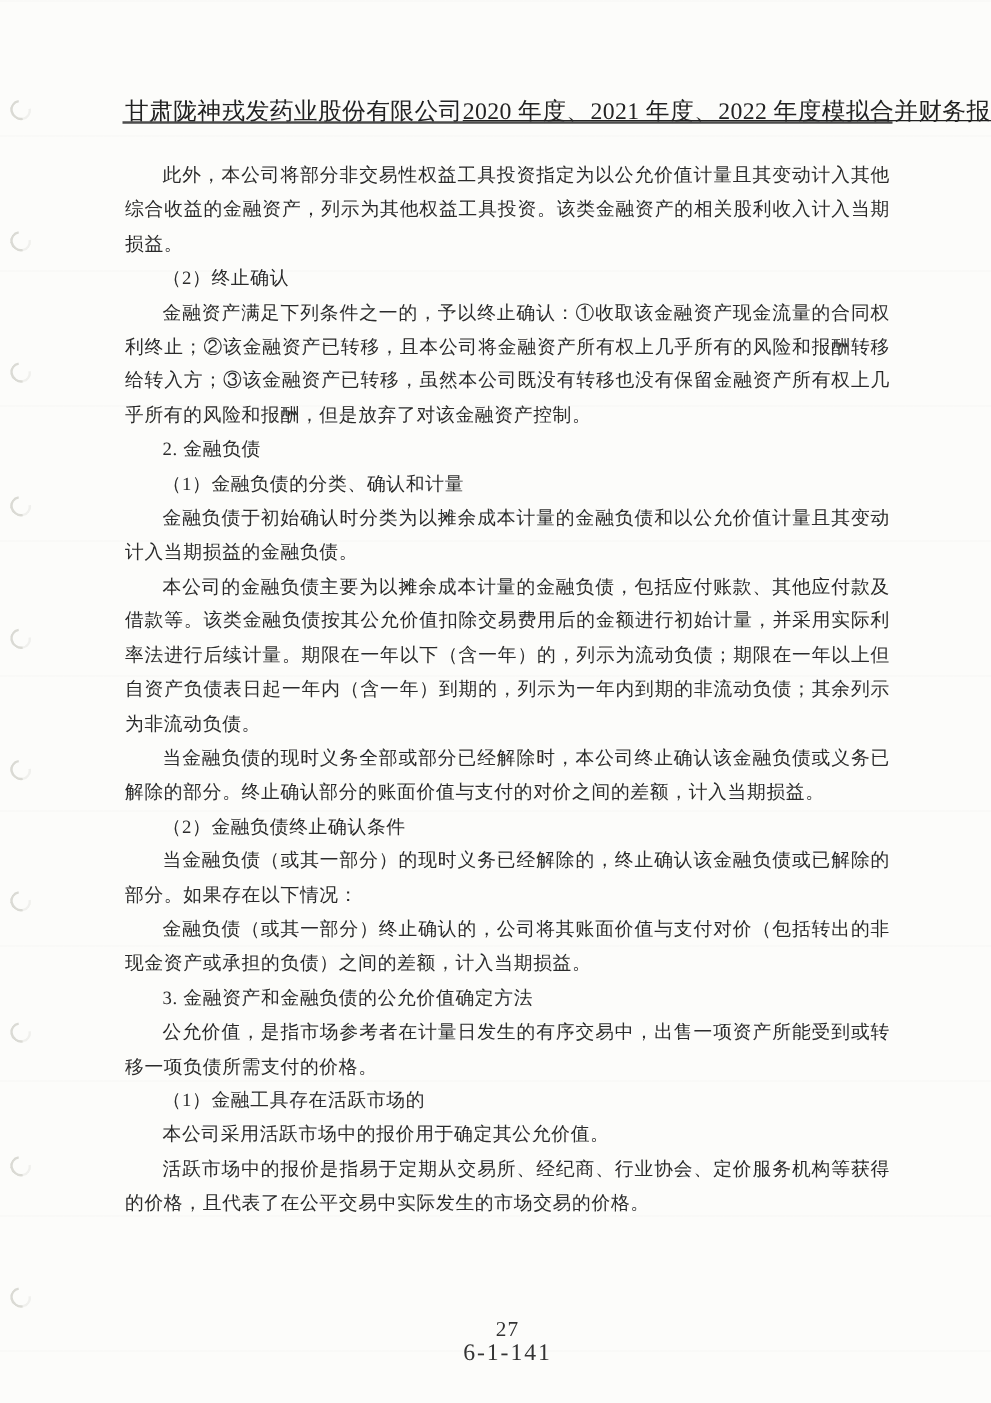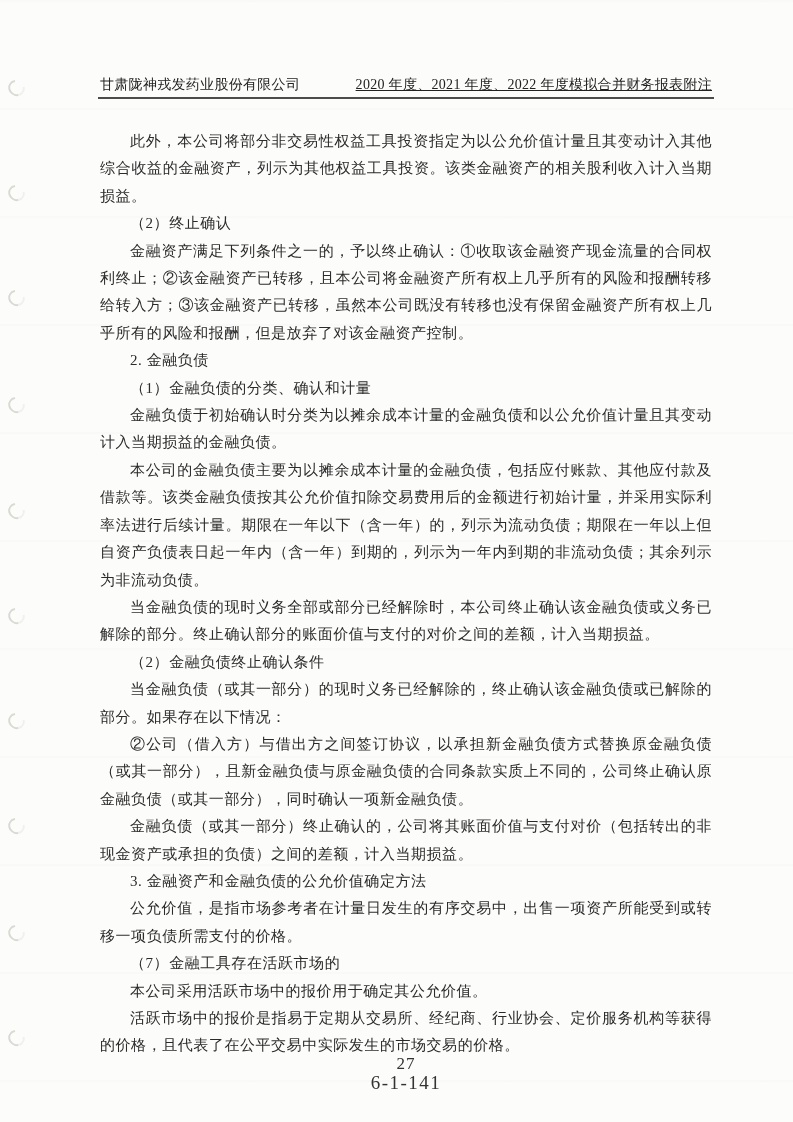--- a/index.html
+++ b/index.html
@@ -26,21 +26,21 @@
     border: 2px solid #cfcfc8;
     border-radius: 50%;
     border-top-color: transparent;
     border-right-color: rgba(207,207,200,0.35);
     transform: rotate(35deg);
     opacity: 0.75;
   }
   .header {
     position: absolute; left: 100px; top: 76px; width: 612px;
     display: flex; justify-content: space-between; align-items: flex-end;
-    font-size: 14px; letter-spacing: 0.3px; color: #222;
+    font-size: 19px; letter-spacing: 0.3px; color: #222;
   }
   .header .company { white-space: nowrap; }
   .header .report-title { white-space: nowrap; text-decoration: underline; }
   .header-rule {
     position: absolute; left: 98px; top: 97px; width: 616px; height: 2px;
     background: #4c4c4c;
   }
   .content {
     position: absolute; left: 100px; top: 128px; width: 612px;
     font-size: 15px; line-height: 27.4px; letter-spacing: 0.55px;
@@ -82,25 +82,24 @@
     <p>此外，本公司将部分非交易性权益工具投资指定为以公允价值计量且其变动计入其他综合收益的金融资产，列示为其他权益工具投资。该类金融资产的相关股利收入计入当期损益。</p>
     <p>（2）终止确认</p>
     <p>金融资产满足下列条件之一的，予以终止确认：①收取该金融资产现金流量的合同权利终止；②该金融资产已转移，且本公司将金融资产所有权上几乎所有的风险和报酬转移给转入方；③该金融资产已转移，虽然本公司既没有转移也没有保留金融资产所有权上几乎所有的风险和报酬，但是放弃了对该金融资产控制。</p>
     <p>2. 金融负债</p>
     <p>（1）金融负债的分类、确认和计量</p>
     <p>金融负债于初始确认时分类为以摊余成本计量的金融负债和以公允价值计量且其变动计入当期损益的金融负债。</p>
     <p>本公司的金融负债主要为以摊余成本计量的金融负债，包括应付账款、其他应付款及借款等。该类金融负债按其公允价值扣除交易费用后的金额进行初始计量，并采用实际利率法进行后续计量。期限在一年以下（含一年）的，列示为流动负债；期限在一年以上但自资产负债表日起一年内（含一年）到期的，列示为一年内到期的非流动负债；其余列示为非流动负债。</p>
     <p>当金融负债的现时义务全部或部分已经解除时，本公司终止确认该金融负债或义务已解除的部分。终止确认部分的账面价值与支付的对价之间的差额，计入当期损益。</p>
     <p>（2）金融负债终止确认条件</p>
     <p>当金融负债（或其一部分）的现时义务已经解除的，终止确认该金融负债或已解除的部分。如果存在以下情况：</p>
-    <p>②公司（借入方）与借出方之间签订协议，以承担新金融负债方式替换原金融负债（或其一部分），且新金融负债与原金融负债的合同条款实质上不同的，公司终止确认原金融负债（或其一部分），同时确认一项新金融负债。</p>
     <p>金融负债（或其一部分）终止确认的，公司将其账面价值与支付对价（包括转出的非现金资产或承担的负债）之间的差额，计入当期损益。</p>
     <p>3. 金融资产和金融负债的公允价值确定方法</p>
     <p>公允价值，是指市场参考者在计量日发生的有序交易中，出售一项资产所能受到或转移一项负债所需支付的价格。</p>
-    <p>（7）金融工具存在活跃市场的</p>
+    <p>（1）金融工具存在活跃市场的</p>
     <p>本公司采用活跃市场中的报价用于确定其公允价值。</p>
     <p>活跃市场中的报价是指易于定期从交易所、经纪商、行业协会、定价服务机构等获得的价格，且代表了在公平交易中实际发生的市场交易的价格。</p>
   </div>
 
   <div class="footer page-num">27</div>
   <div class="footer doc-num">6-1-141</div>
 
 </div>
 
 </body></html>

